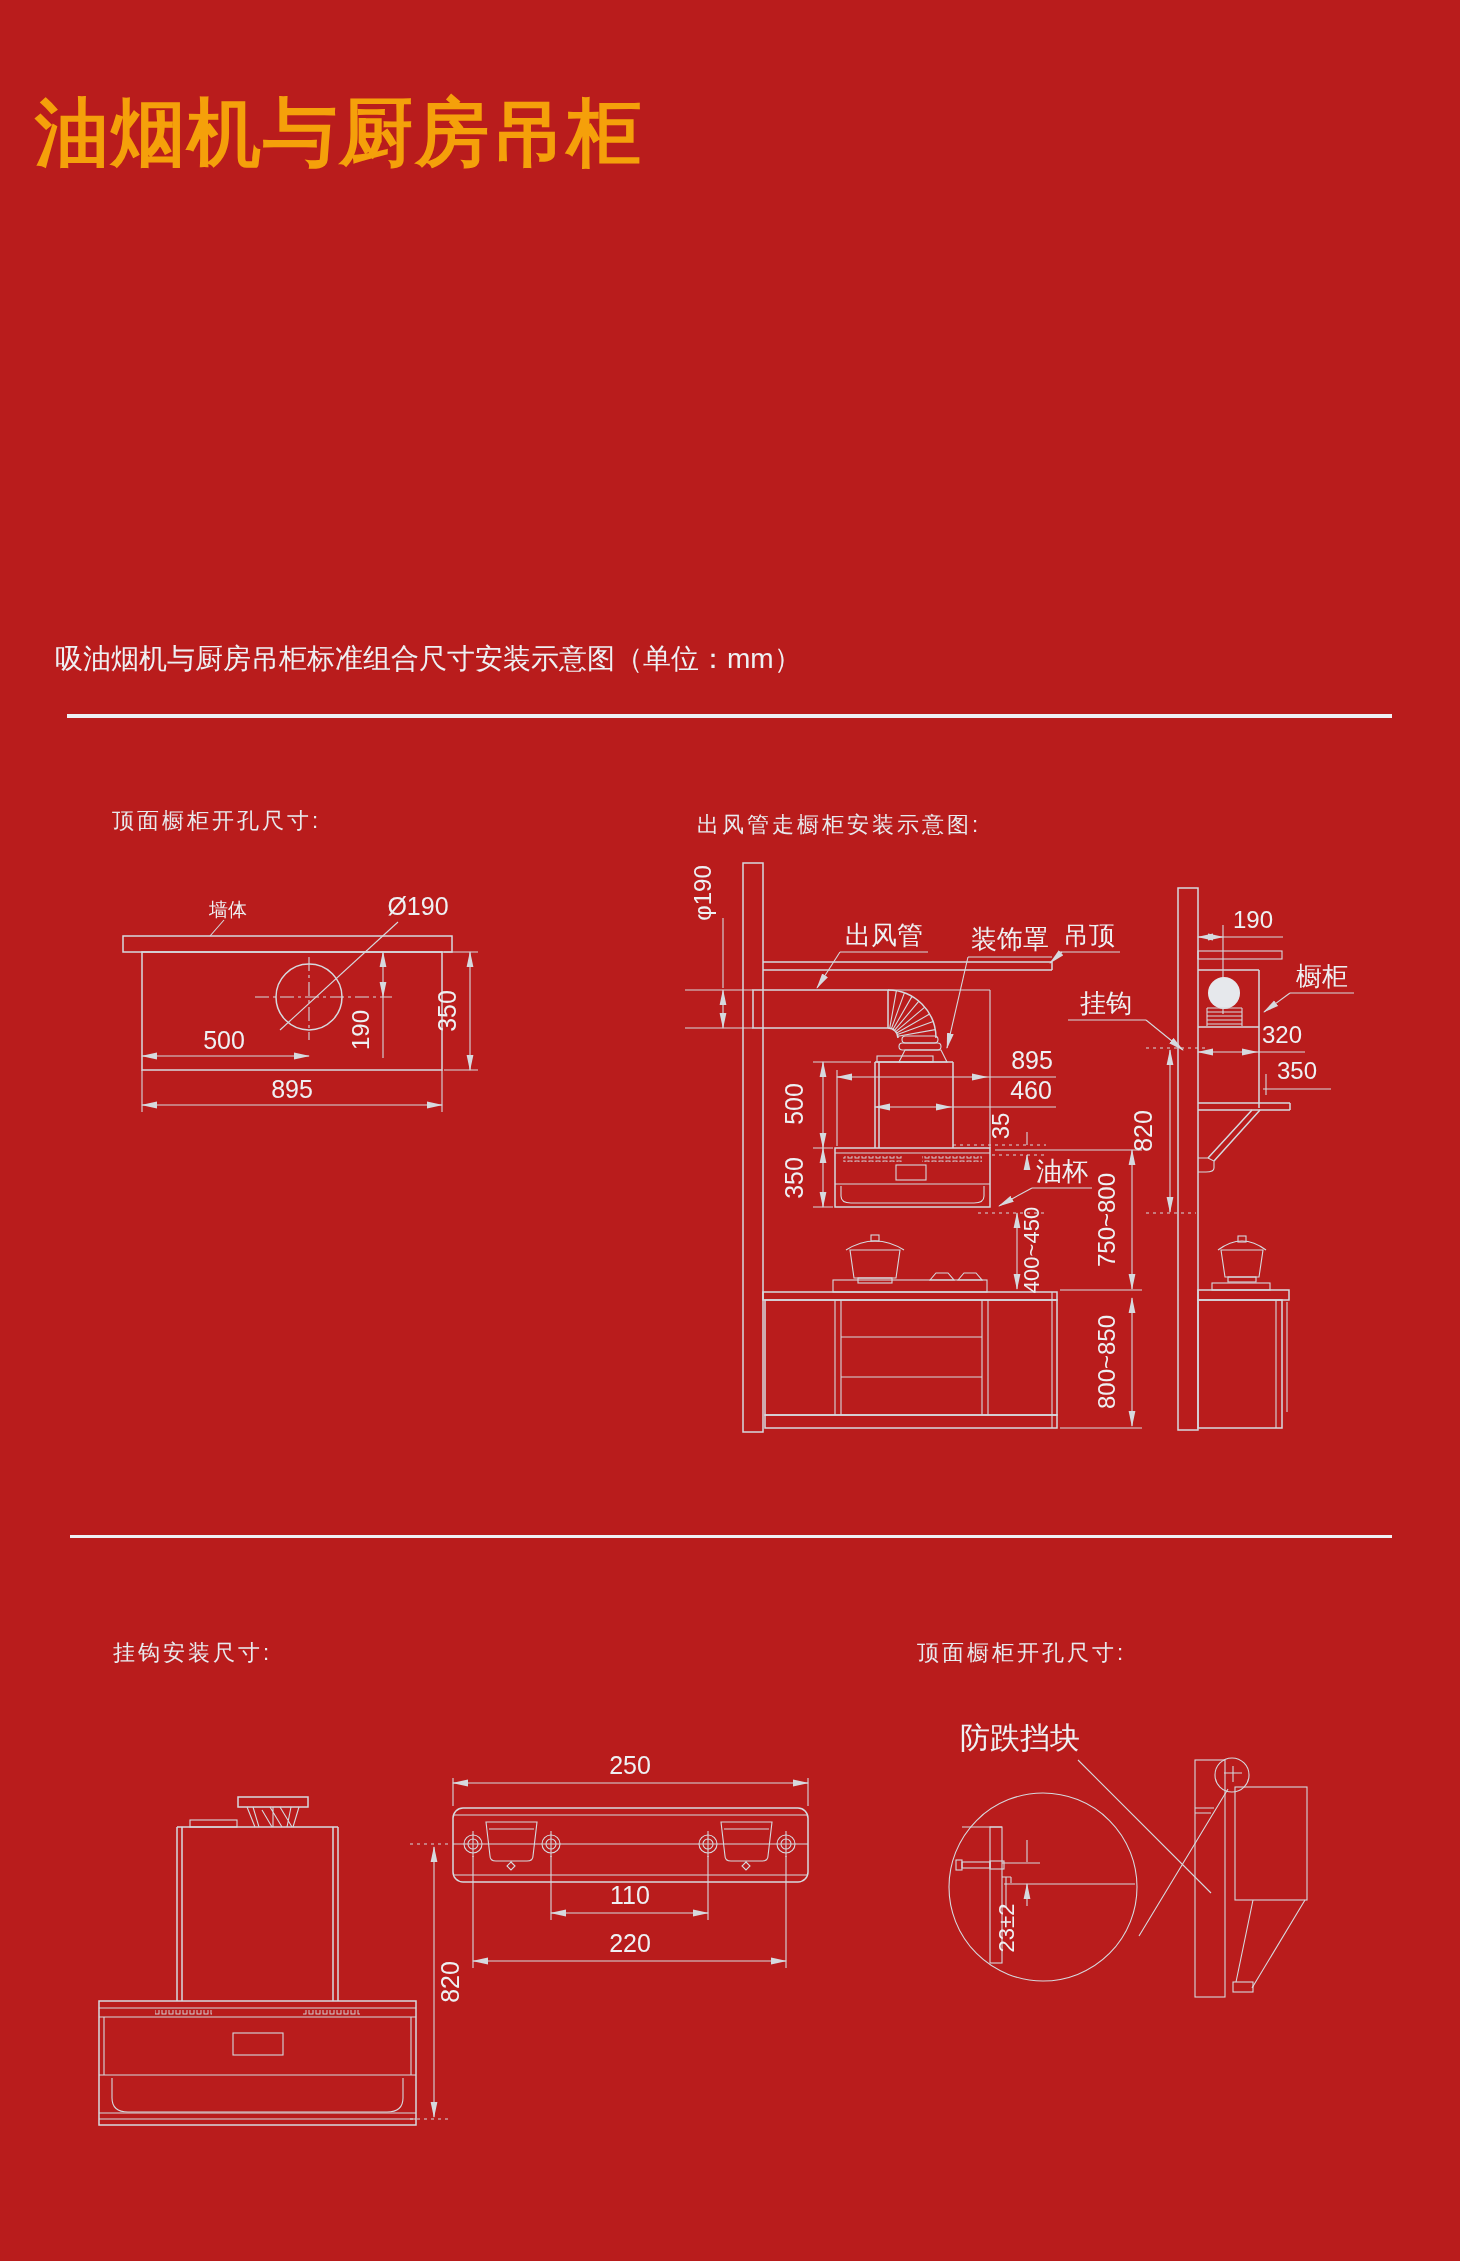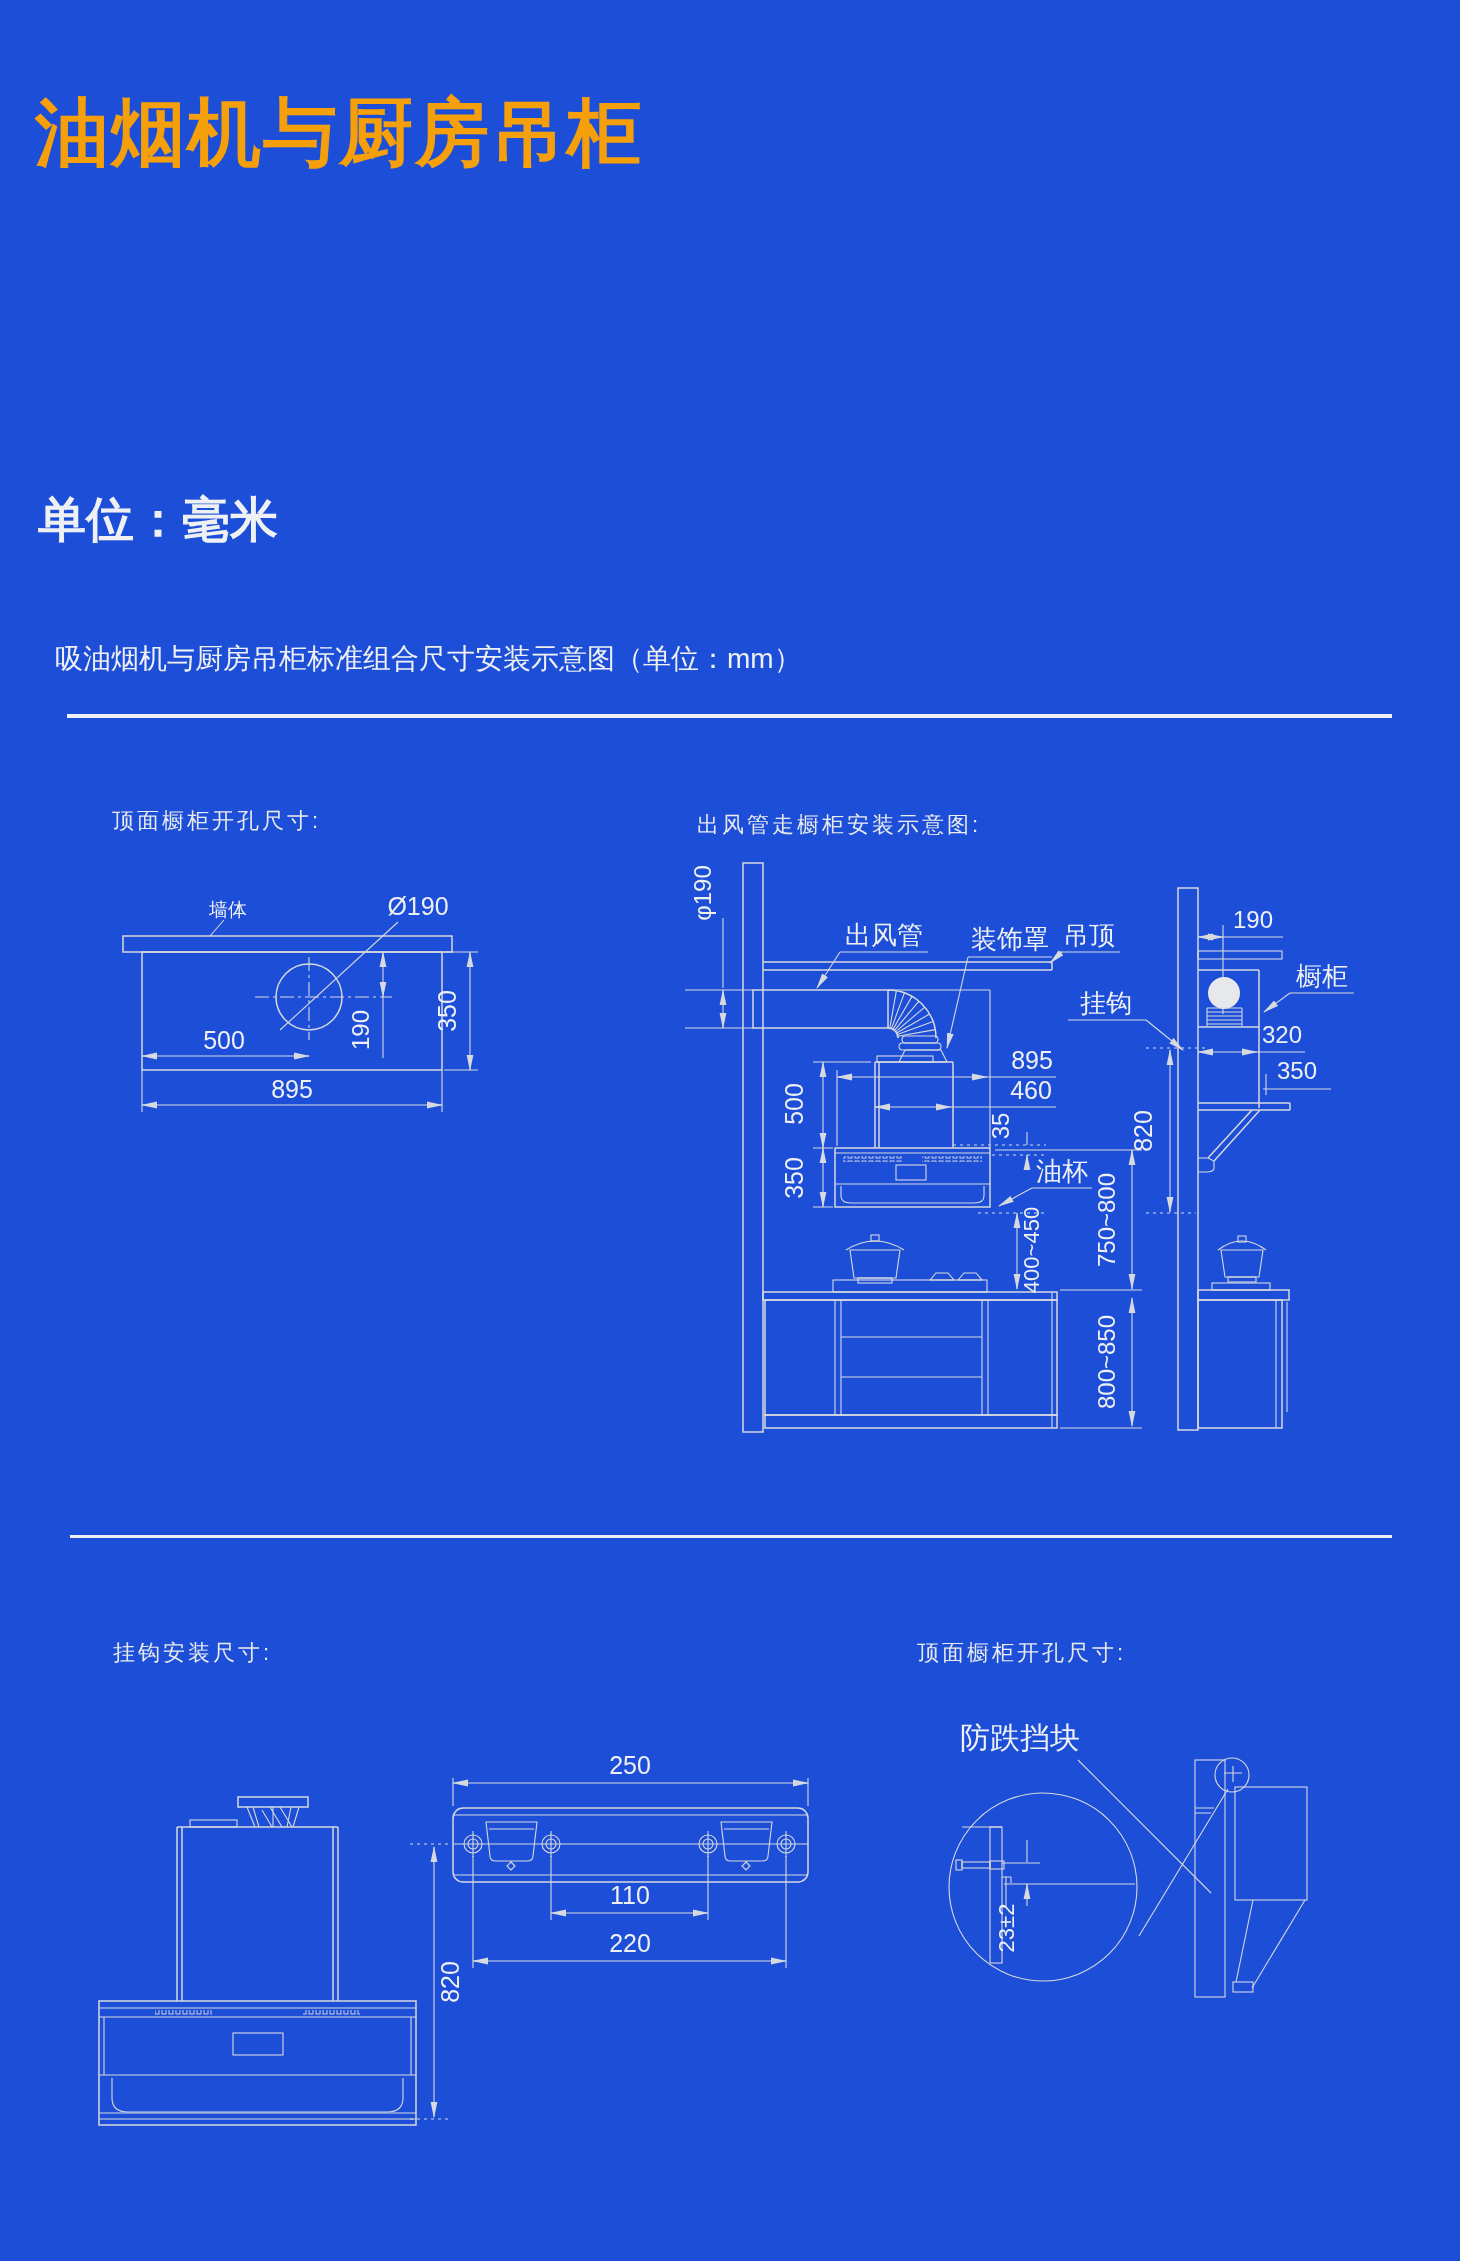--- a/index.html
+++ b/index.html
@@ -1,16 +1,16 @@
 <!DOCTYPE html>
 <html><head>
 <meta charset="utf-8">
 <style>
   html,body{margin:0;padding:0;background:#292b34;}
-  #page{position:relative;width:1460px;height:2261px;background:#1d4ed8;overflow:hidden;
+  #page{position:relative;width:1460px;height:2261px;background:#b91c1c;overflow:hidden;
         font-family:"Liberation Sans","DejaVu Sans",sans-serif;}
   .abs{position:absolute;white-space:nowrap;}
   .title{color:#f5a00a;font-size:74px;font-weight:700;letter-spacing:2px;}
   .unit{color:#eef0f3;font-size:48px;font-weight:700;}
   .subtitle{color:#eef0f3;font-size:28px;font-weight:400;}
   .sect{color:#e8eaee;font-size:22px;font-weight:400;letter-spacing:3px;}
   .rule{position:absolute;background:#eef0f3;}
   svg{position:absolute;left:0;top:0;}
   .ln{stroke:#d6d9de;stroke-width:1.5;fill:none;}
   .tn{stroke:#d6d9de;stroke-width:1.1;fill:none;}
@@ -21,21 +21,20 @@
   text{fill:#eef0f3;font-family:"Liberation Sans","DejaVu Sans",sans-serif;}
   .tz{font-size:25px;} .ts{font-size:24px;} .tw{font-size:22px;}
   .tc{font-size:26px;} .tb{font-size:30px;} .tm{font-size:19px;}
 </style>
 </head>
 <body>
 
 <div id="page">
 
   <div class="abs title" style="left:35px;top:84px;">油烟机与厨房吊柜</div>
-  <div class="abs unit" style="left:38px;top:488px;">单位：毫米</div>
   <div class="abs subtitle" style="left:55px;top:640px;">吸油烟机与厨房吊柜标准组合尺寸安装示意图（单位：mm）</div>
   <div class="rule" style="left:67px;top:714px;width:1325px;height:4px;"></div>
   <div class="rule" style="left:70px;top:1535px;width:1322px;height:3px;"></div>
 
   <div class="abs sect" style="left:112px;top:806px;">顶面橱柜开孔尺寸:</div>
   <div class="abs sect" style="left:697px;top:810px;text-align:center;">出风管走橱柜安装示意图:</div>
   <div class="abs sect" style="left:113px;top:1638px;">挂钩安装尺寸:</div>
   <div class="abs sect" style="left:917px;top:1638px;">顶面橱柜开孔尺寸:</div>
 
   <svg width="1460" height="2261" viewBox="0 0 1460 2261">

